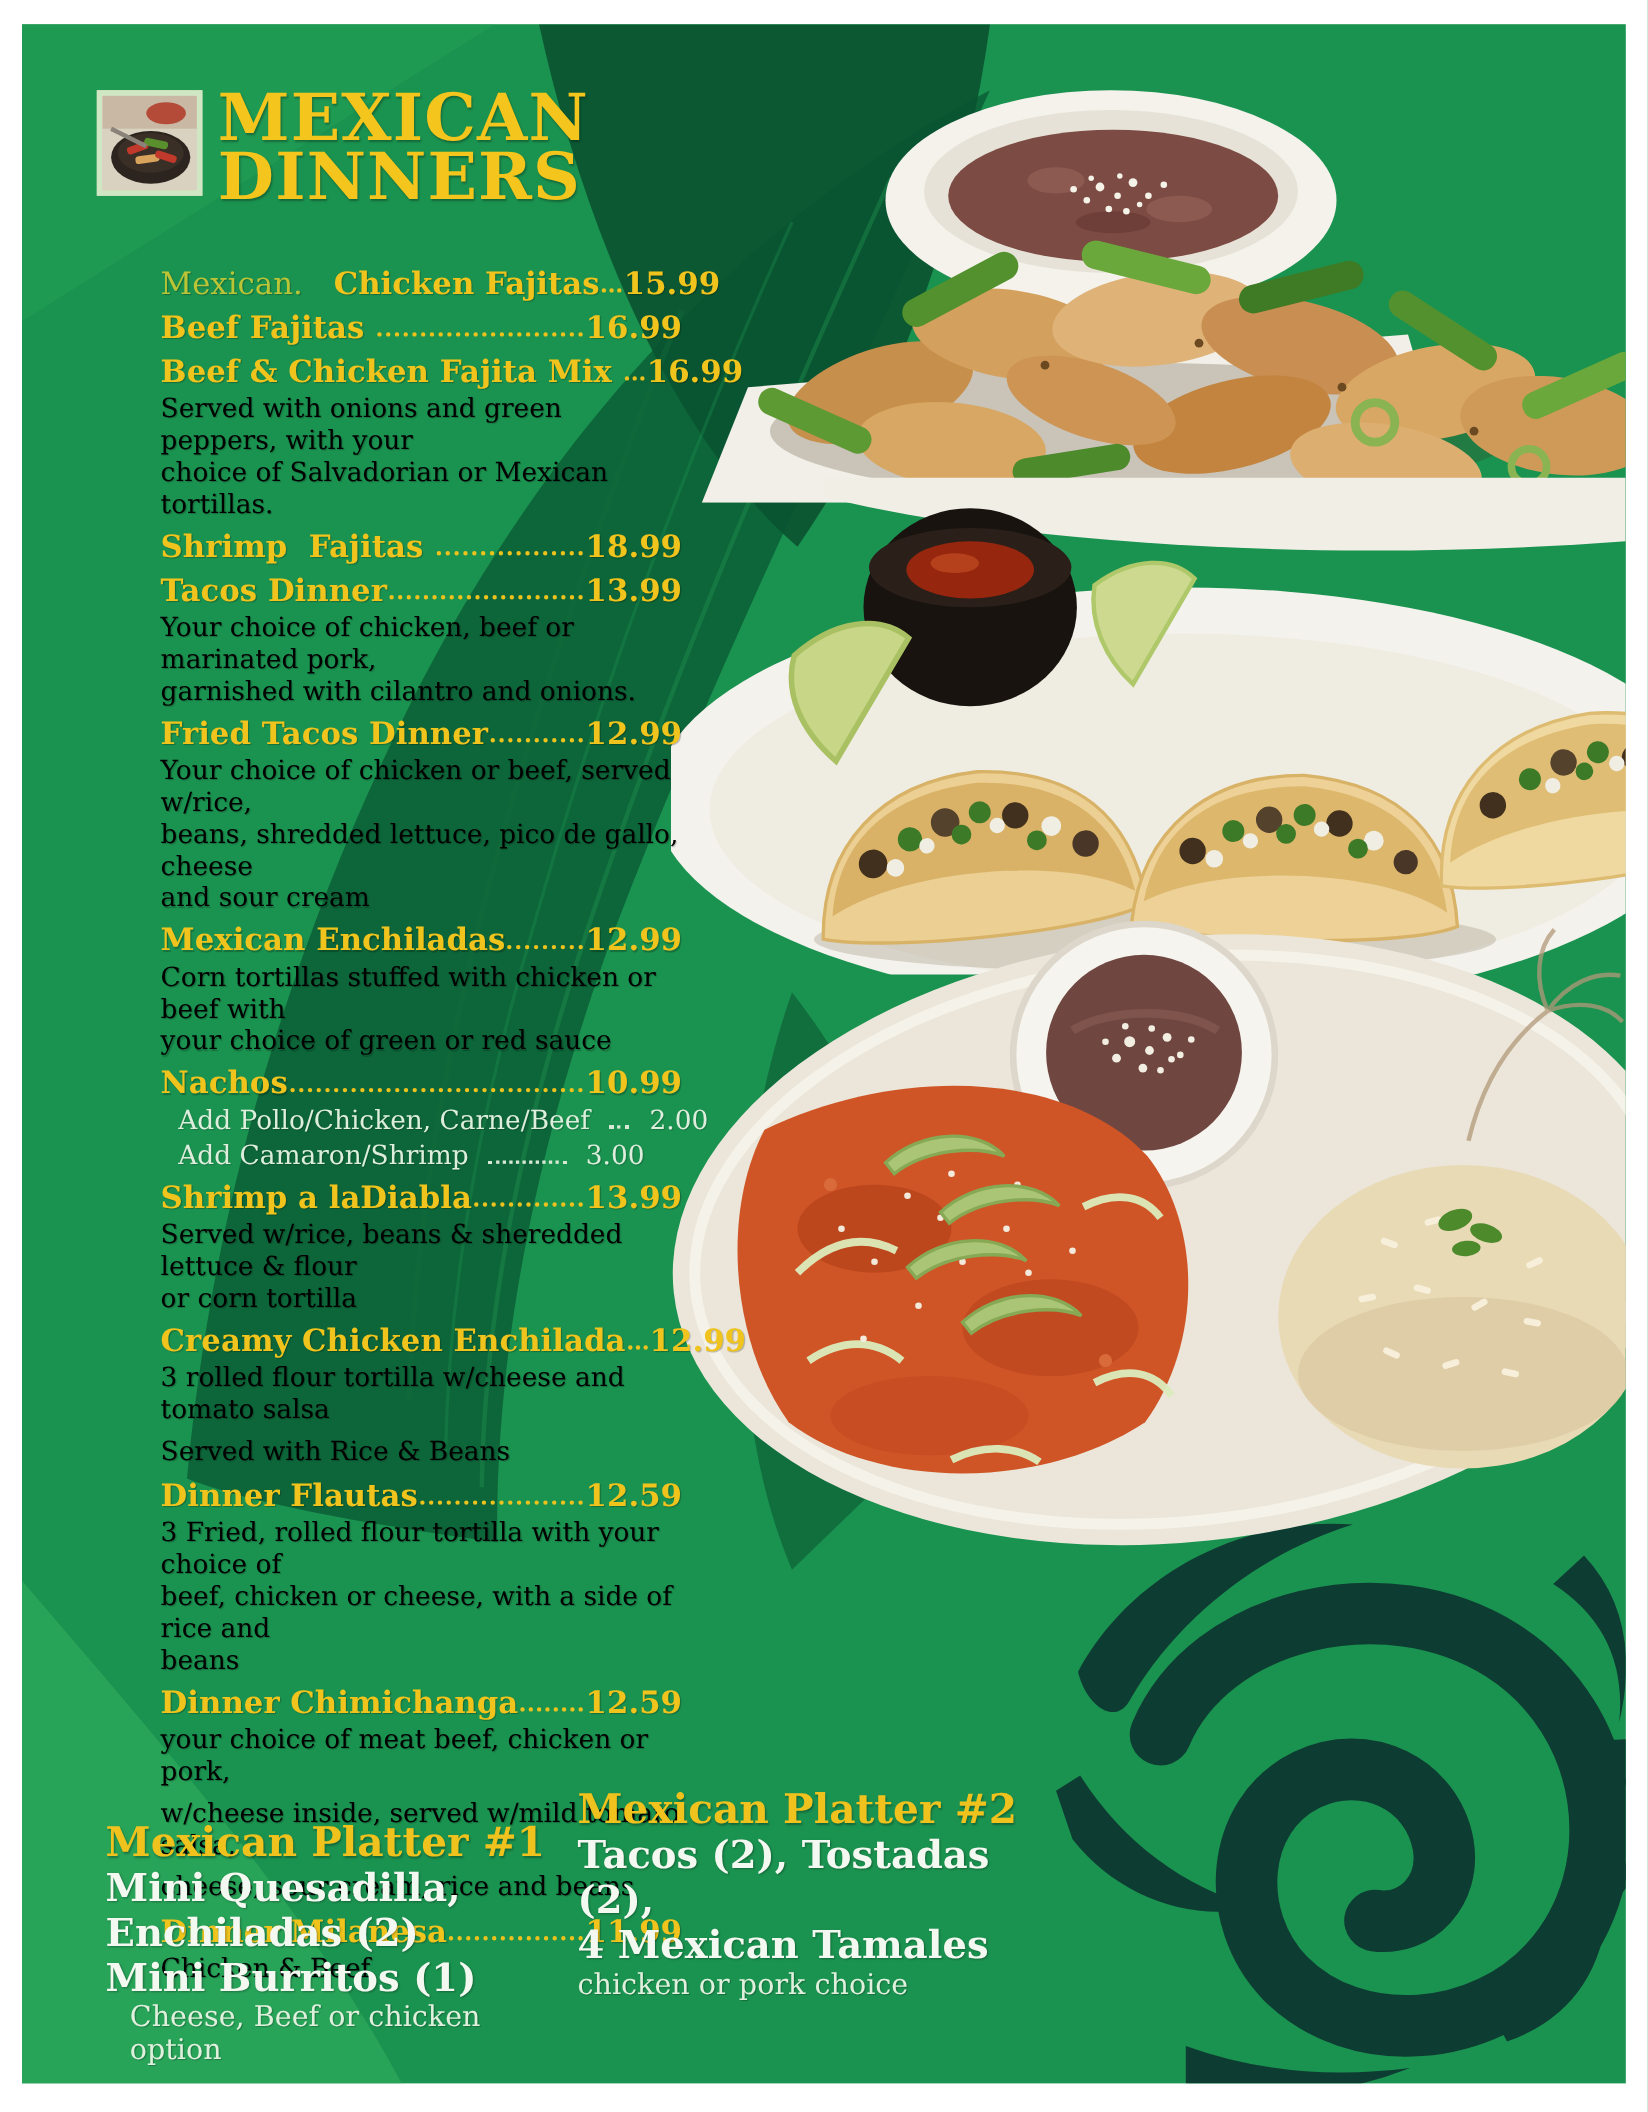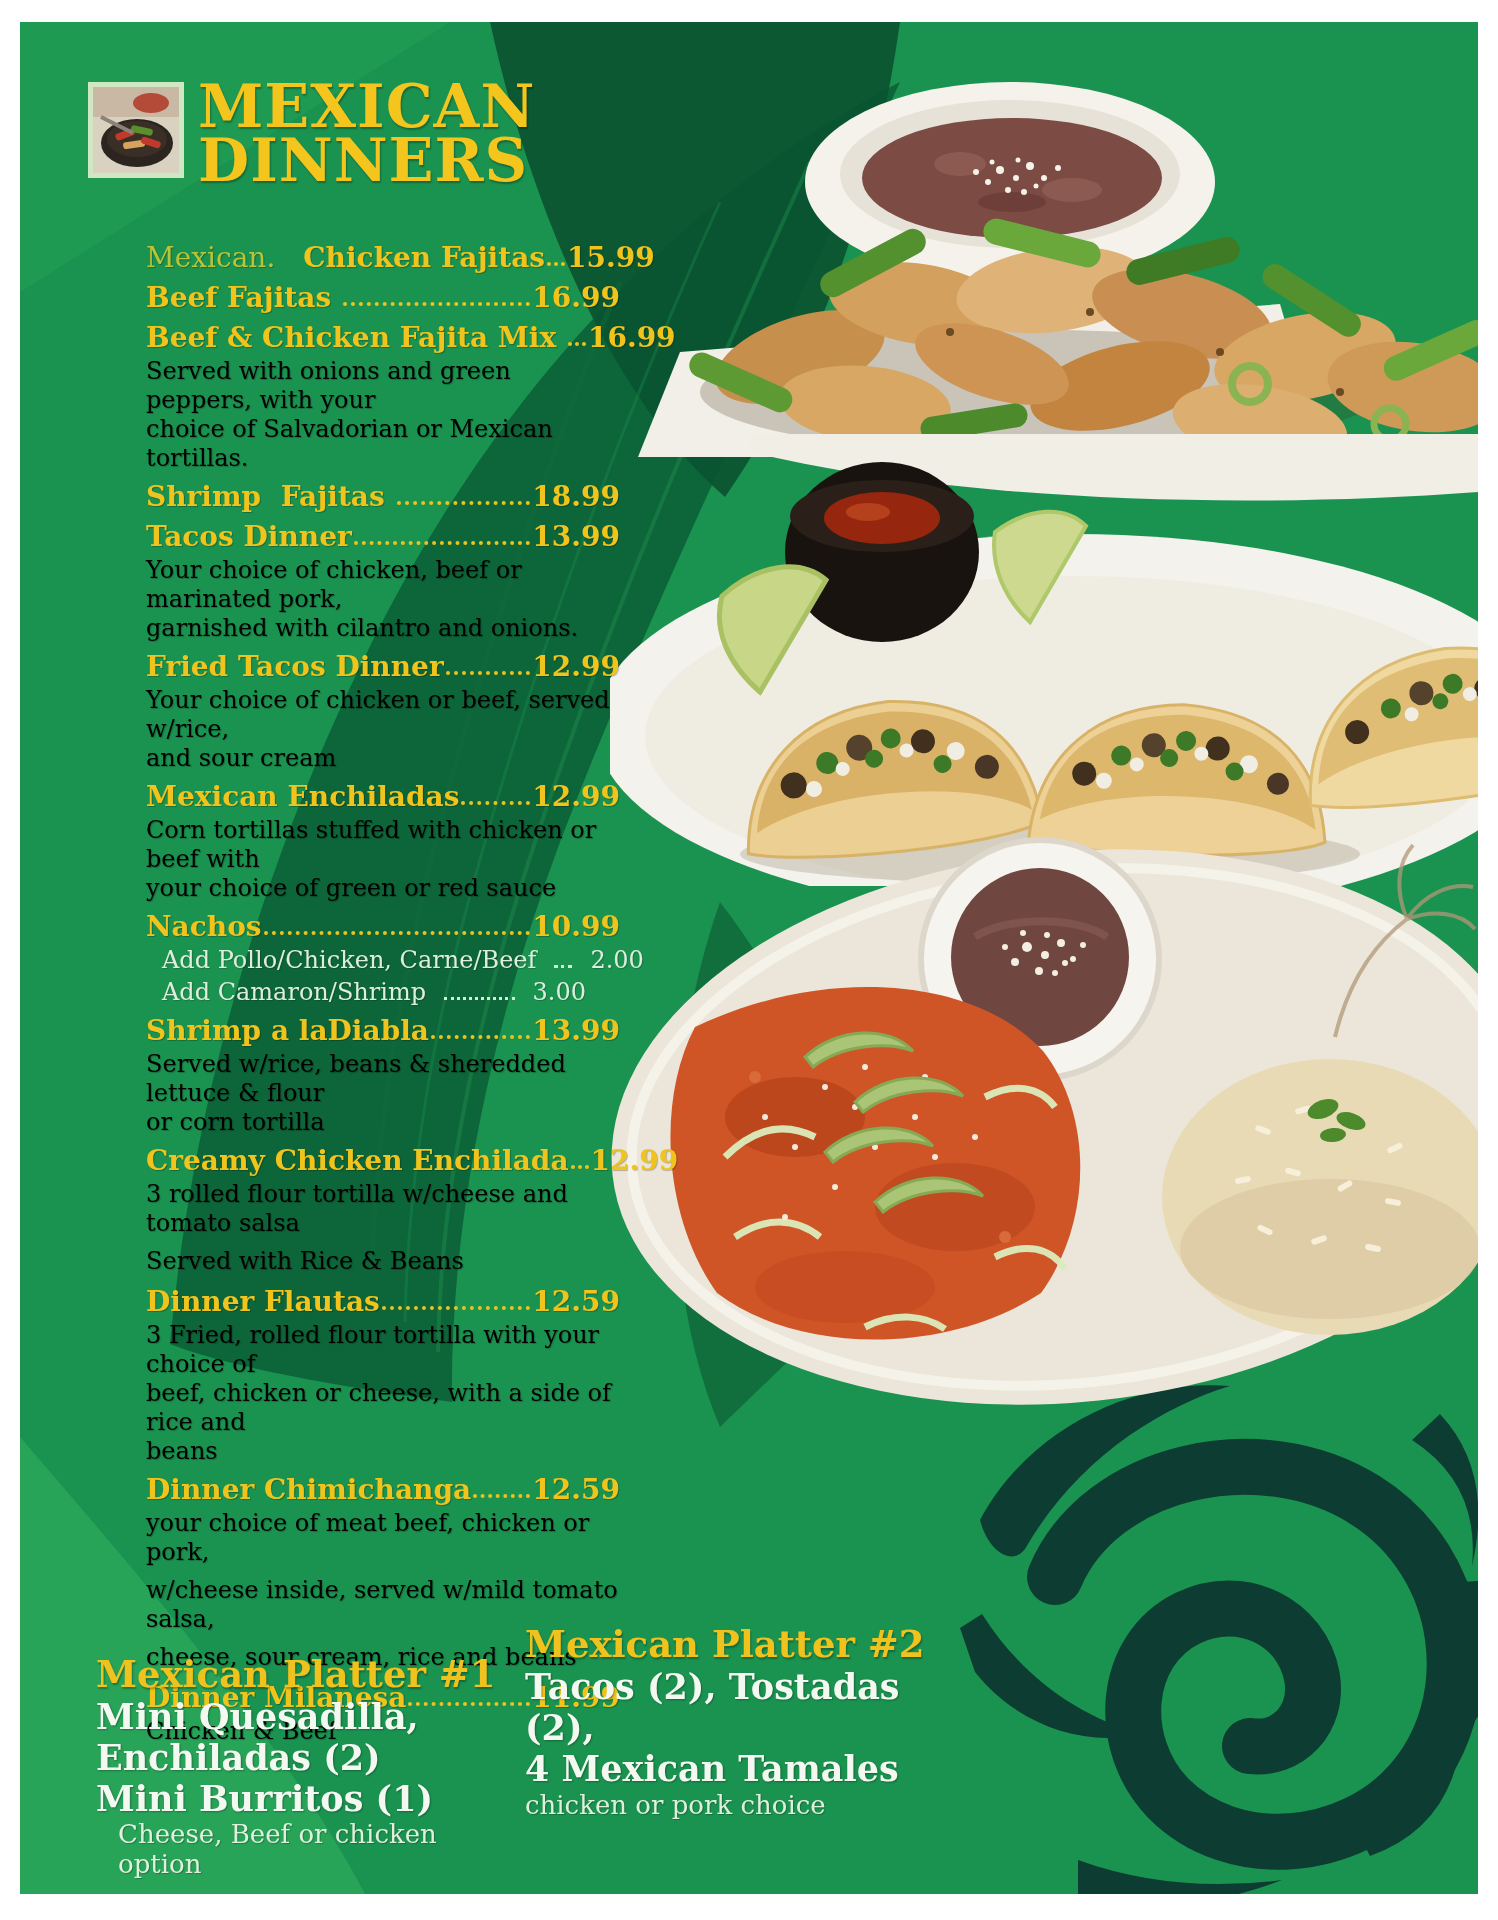--- a/index.html
+++ b/index.html
@@ -388,20 +388,21 @@
   </div>
       <div>
     <div class="mi">
 
       <span class="nm">Fried Tacos Dinner</span>
       <span class="dots"></span>
       <span class="pr">12.99</span>
     </div>
     <div class="desc">
           <div class="desc-line">Your choice of chicken or beef, served w/rice,</div>
+          <div class="desc-line">beans, shredded lettuce, pico de gallo, cheese</div>
           <div class="desc-line">and sour cream</div>
         </div>
   </div>
       <div>
     <div class="mi">
 
       <span class="nm">Mexican Enchiladas</span>
       <span class="dots"></span>
       <span class="pr">12.99</span>
     </div>

